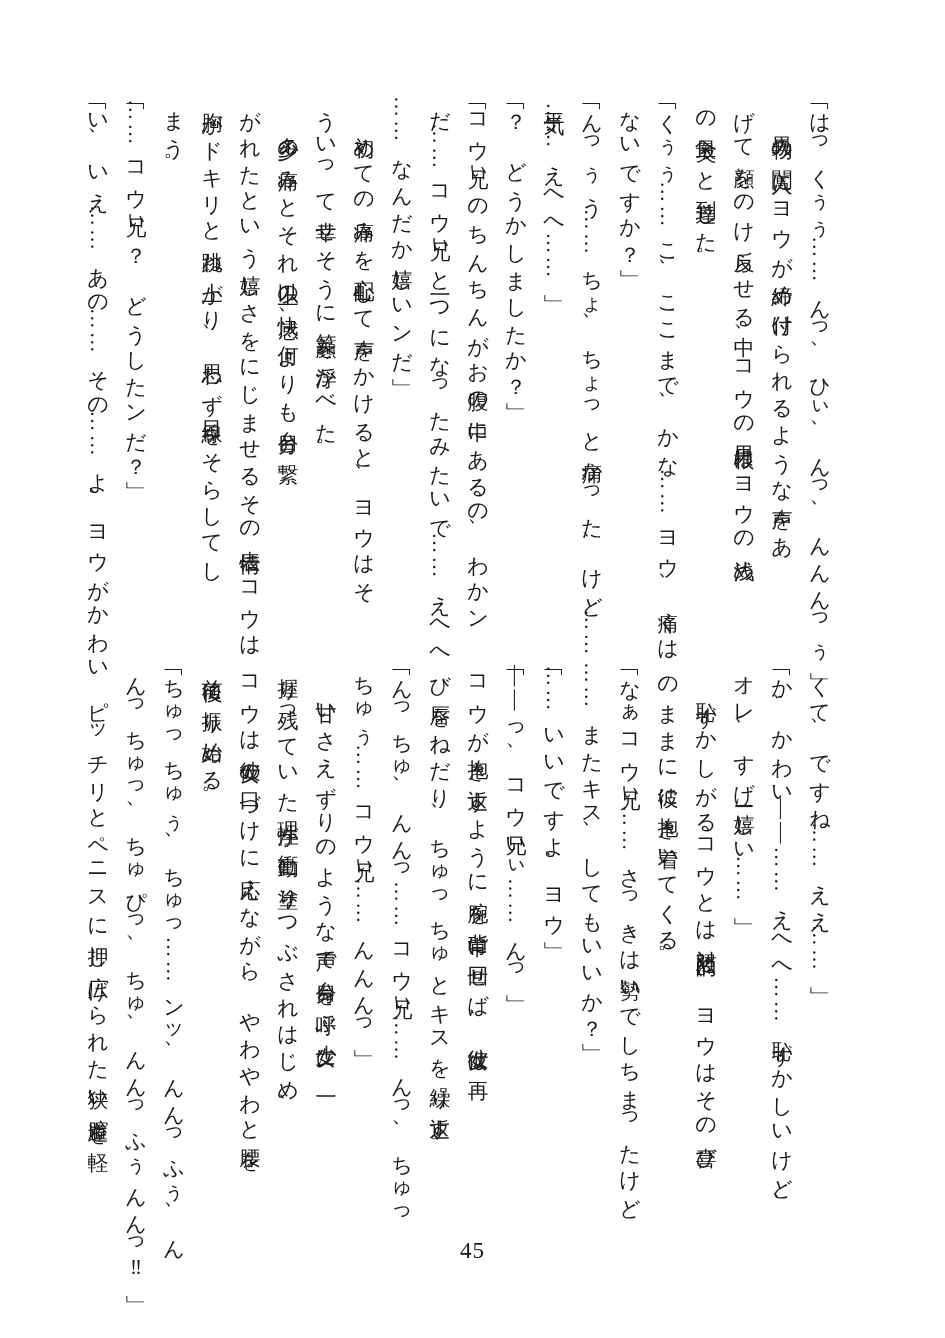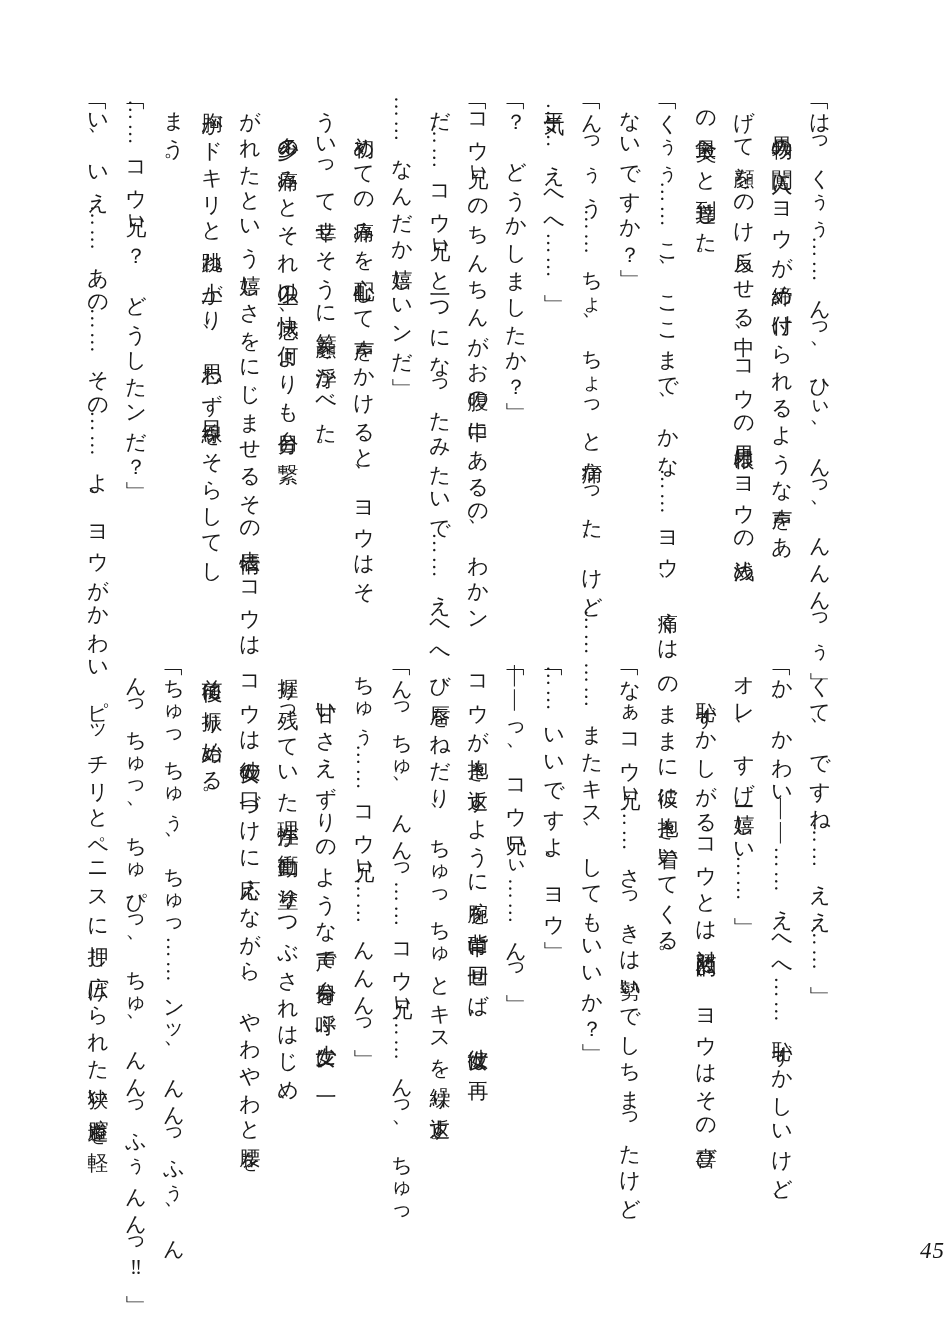--- a/index.html
+++ b/index.html
@@ -37,25 +37,24 @@
     white-space: nowrap;
   }
   .vline.indent {
     text-indent: 24.2px;
   }
   .page-number {
     position: absolute;
     top: 1238px;
     left: 0;
     width: 945px;
-    text-align: right;
+    text-align: center;
     font-size: 23px;
     letter-spacing: 1px;
     color: #151515;
-    font-style: italic;
   }
 </style>
 </head>
 <body>
 
 <div class="page">
 
   <div id="block-top" class="text-block">
       <div class="vline">「はっくぅぅ……んっ、ひぃ、んっ、んんんっぅ」</div>
       <div class="vline indent">異物の闖入にヨウが締め付けられるような声をあ</div>

